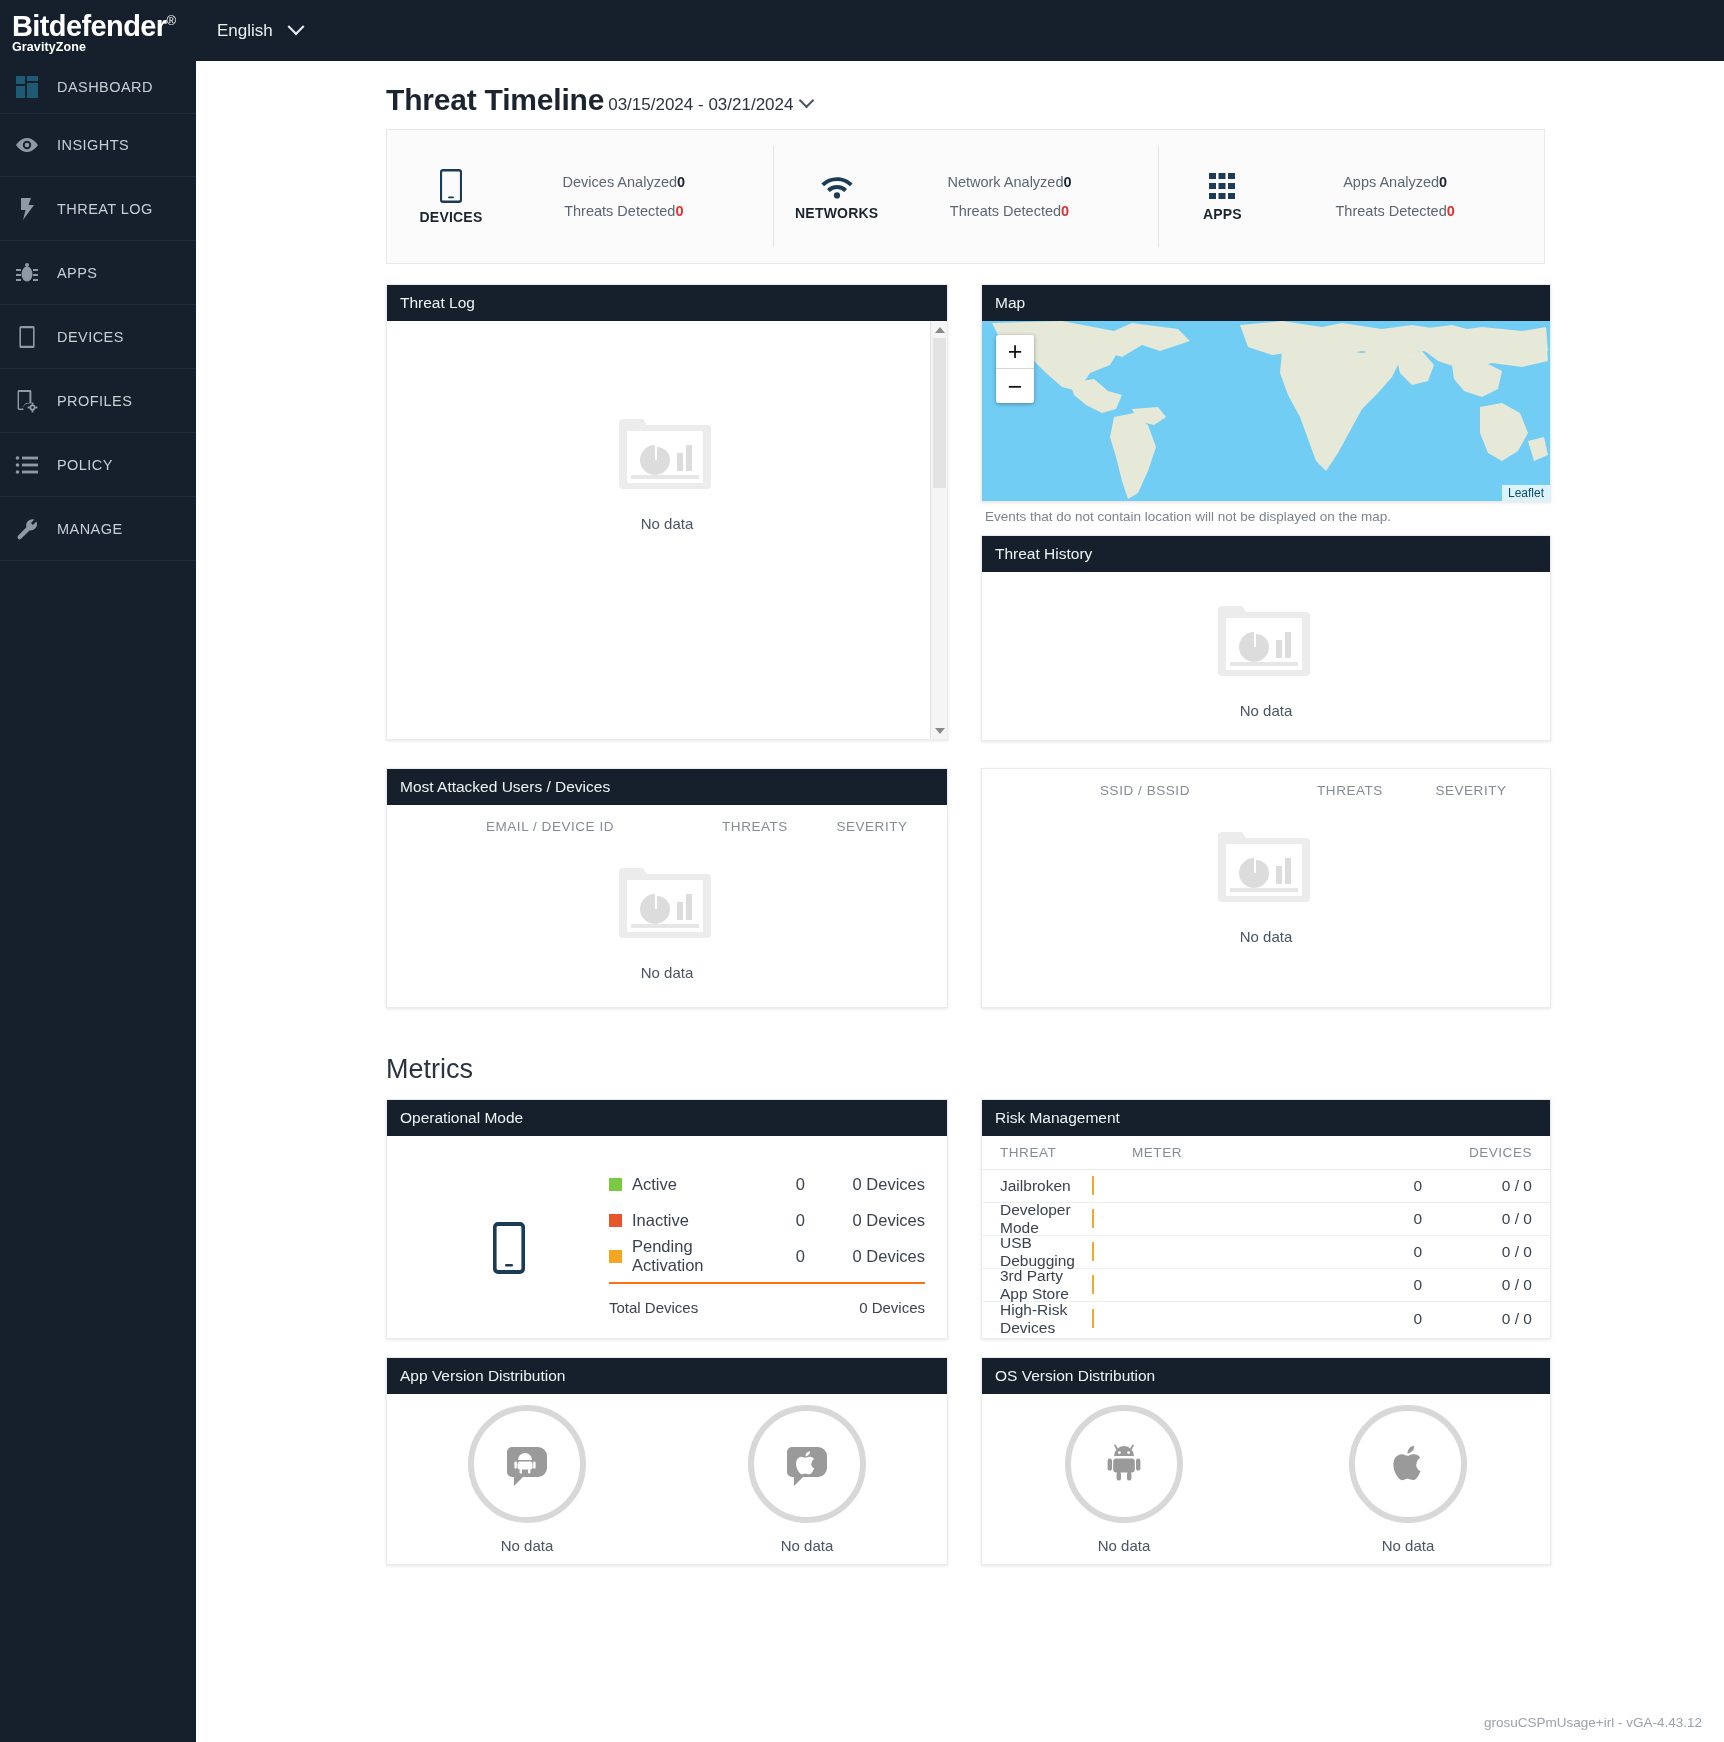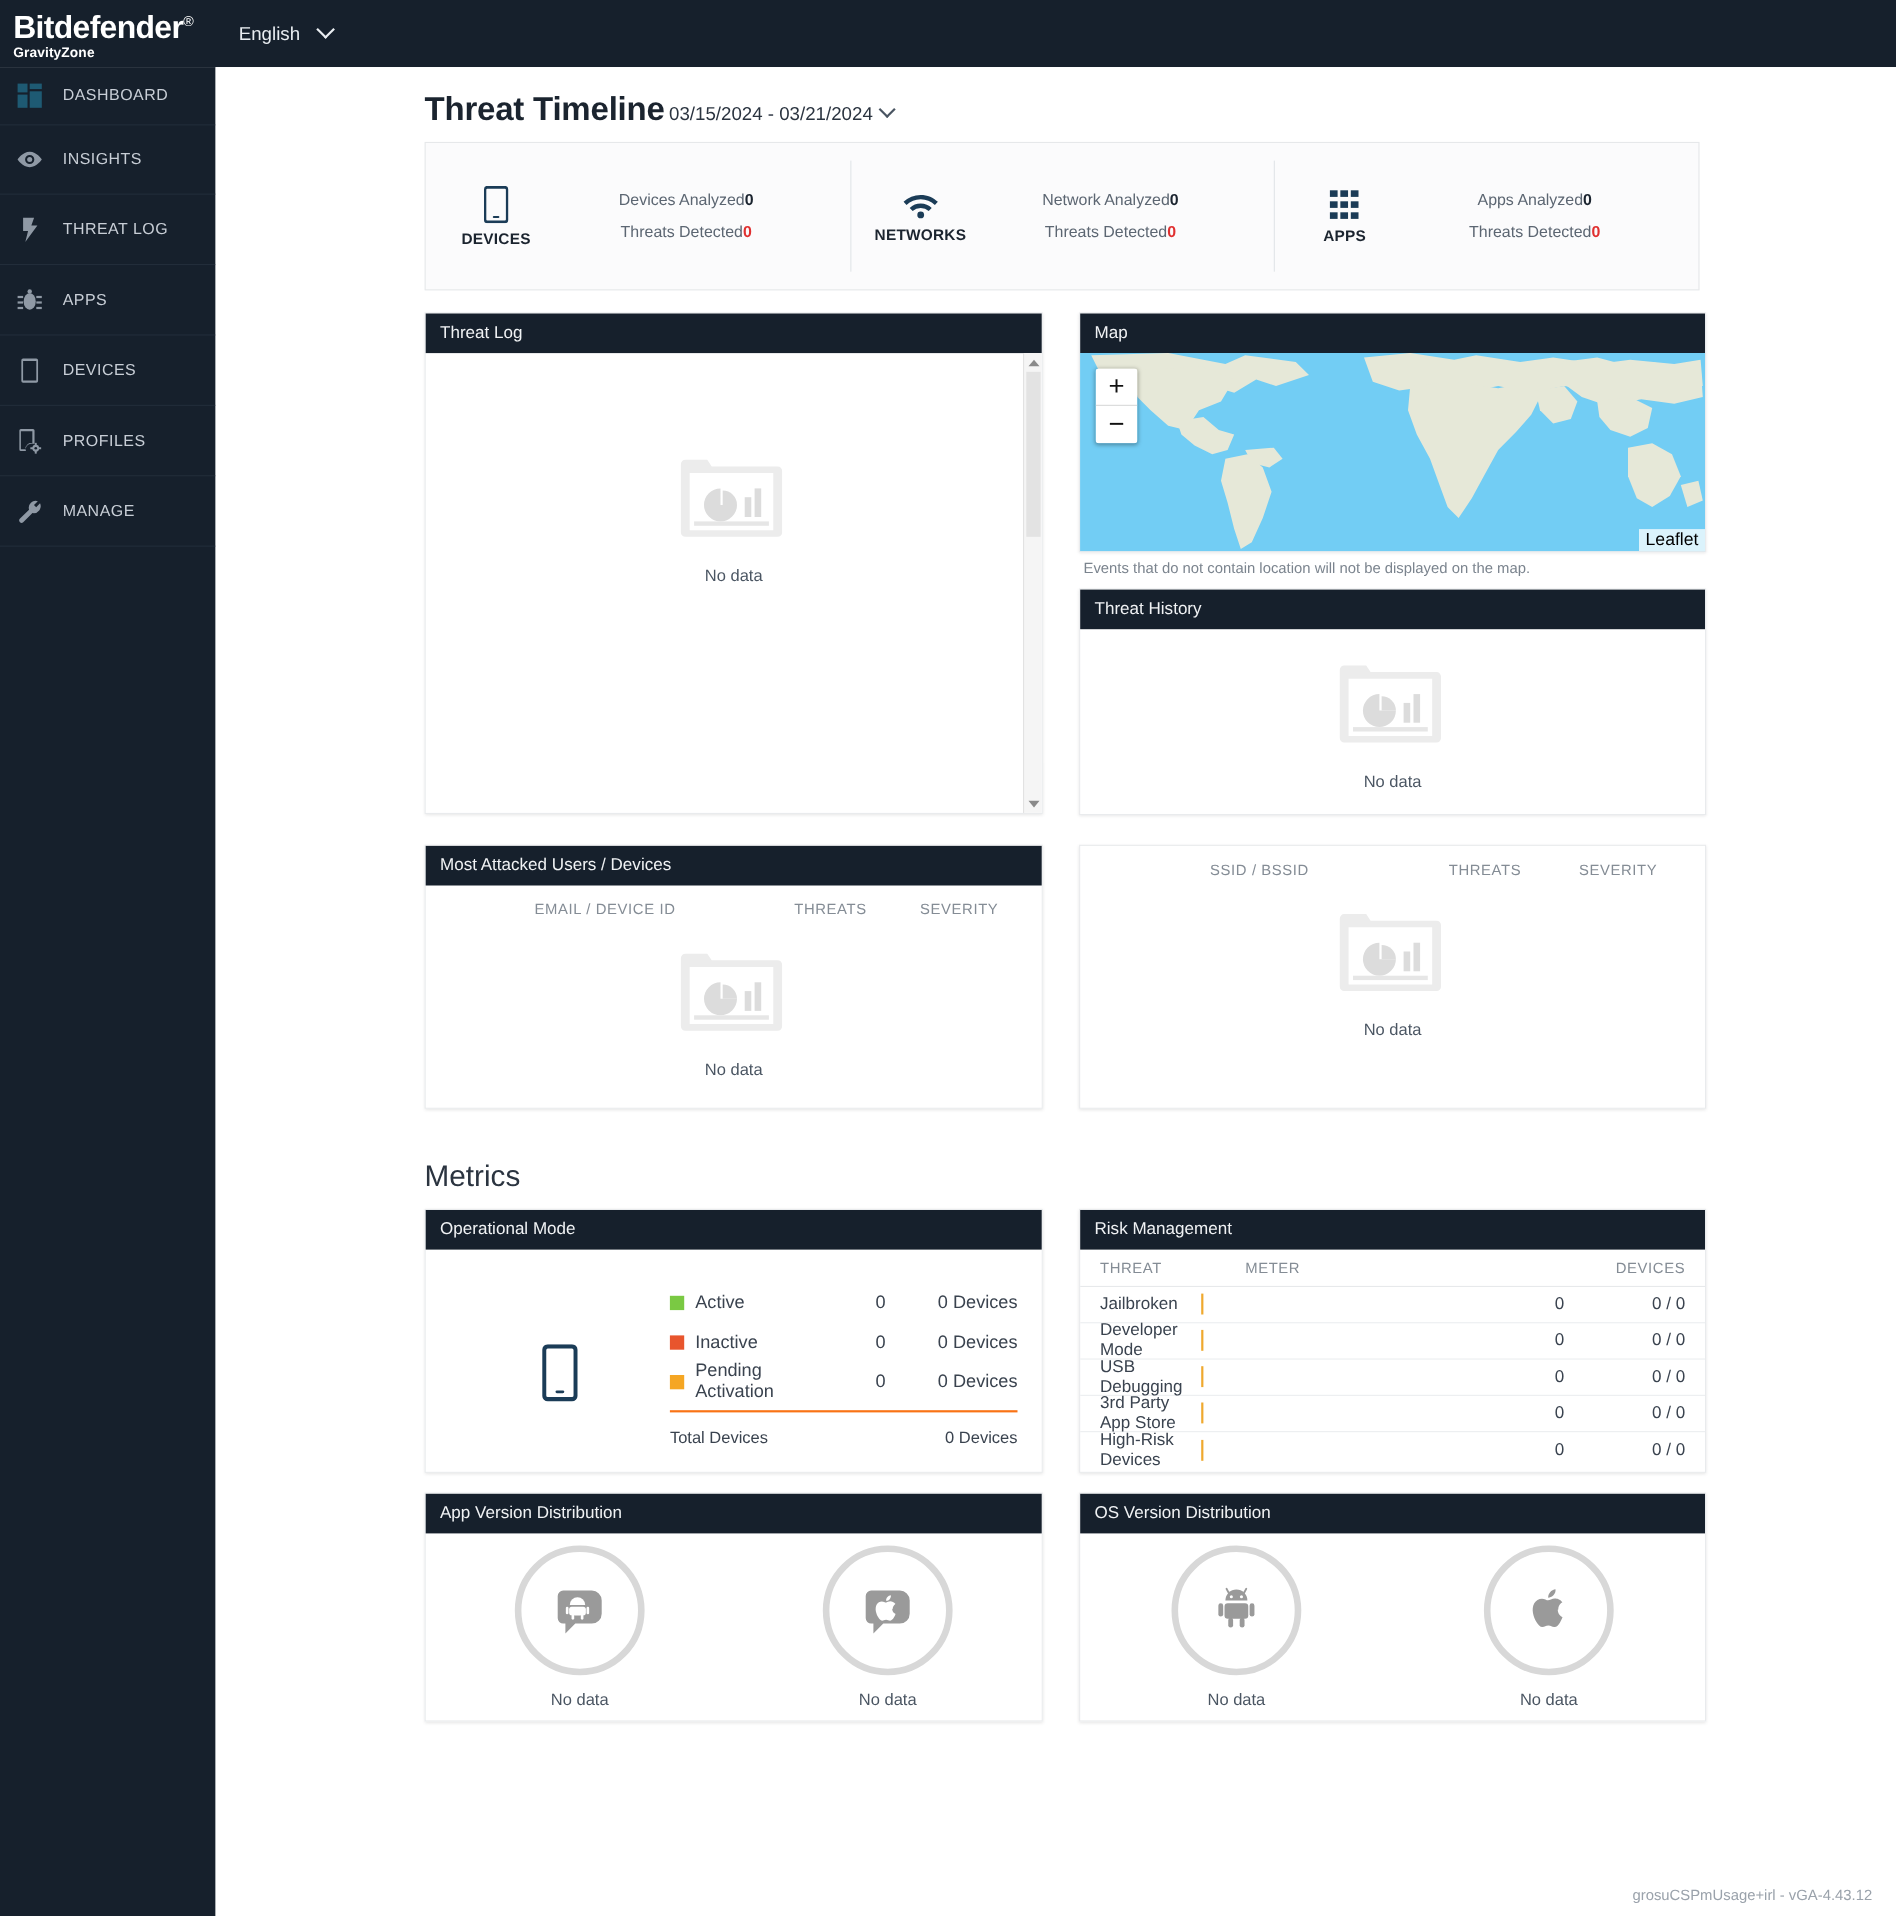--- a/index.html
+++ b/index.html
@@ -106,21 +106,21 @@
                  background: #e3e3e3; }
 
   
   .mapbox { position: relative; height: 180px; overflow: hidden; background: #72cdf4; }
   .mapzoom { position: absolute; left: 14px; top: 14px; width: 38px; z-index: 5;
              box-shadow: 0 1px 4px rgba(0,0,0,.35); border-radius: 3px; overflow: hidden; }
   .mapzoom div { height: 34px; background: #fff; display: flex; align-items: center;
                  justify-content: center; font-size: 25px; color: #111; cursor: pointer; }
   .mapzoom div:first-child { border-bottom: 1px solid #d6d6d6; }
   .leaflet-badge { position: absolute; right: 0; bottom: 0; background: rgba(255,255,255,.75);
-                   font-size: 16px; color: #000000; padding: 1px 6px; z-index: 5; }
+                   font-size: 12px; color: #0c4a6e; padding: 1px 6px; z-index: 5; }
   .map-note { font-size: 13.5px; color: #7b848e; padding: 7px 0 11px 4px; }
 
   
   .tbl-head { display: flex; padding: 14px 18px 10px 18px; }
   .tbl-head div { font-size: 13.5px; color: #848c95; letter-spacing: .55px; }
 
   
   .metrics-title { font-size: 27px; color: #2b3440; margin: 30px 0 14px 190px; }
 
   .opm-body { display: flex; align-items: center; padding: 30px 22px 18px 22px; min-height: 170px; }
@@ -234,20 +234,33 @@
           <circle cx="18.5" cy="19.5" r="1.2" fill="#16202c"></circle>
           <rect x="17.6" y="14.6" width="1.8" height="2.4"></rect>
           <rect x="17.6" y="22" width="1.8" height="2.4"></rect>
           <rect x="13.6" y="18.6" width="2.4" height="1.8"></rect>
           <rect x="21" y="18.6" width="2.4" height="1.8"></rect>
         </svg>
     </span>
     <span class="nav-label">PROFILES</span>
   </div>
 
+  <div class="nav-item">
+    <span class="nav-icon">
+      <svg width="26" height="26" viewBox="0 0 26 26">
+          <circle cx="3.5" cy="6" r="1.8"></circle>
+          <circle cx="3.5" cy="13" r="1.8"></circle>
+          <circle cx="3.5" cy="20" r="1.8"></circle>
+          <rect x="8" y="4.6" width="16" height="2.8"></rect>
+          <rect x="8" y="11.6" width="16" height="2.8"></rect>
+          <rect x="8" y="18.6" width="16" height="2.8"></rect>
+        </svg>
+    </span>
+    <span class="nav-label">POLICY</span>
+  </div>
 
 
   <div class="nav-item">
     <span class="nav-icon">
       <svg width="26" height="26" viewBox="0 0 26 26">
           <path d="M22.4 5.6 18.9 9.1 16.9 7.1 20.4 3.6a6.3 6.3 0 0 0-8 7.7L4 19.7a2.2 2.2 0 0 0 3.1 3.1l8.4-8.4a6.3 6.3 0 0 0 6.9-8.8z"></path>
         </svg>
     </span>
     <span class="nav-label">MANAGE</span>
   </div>

